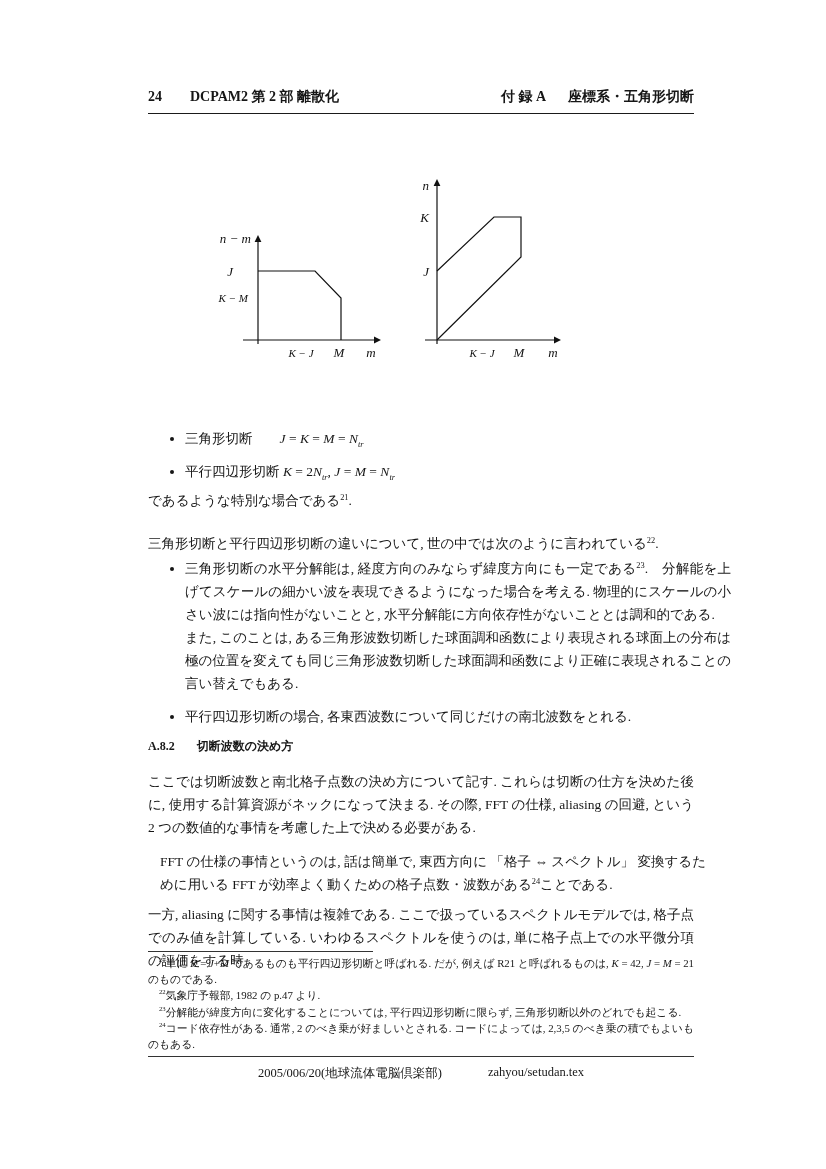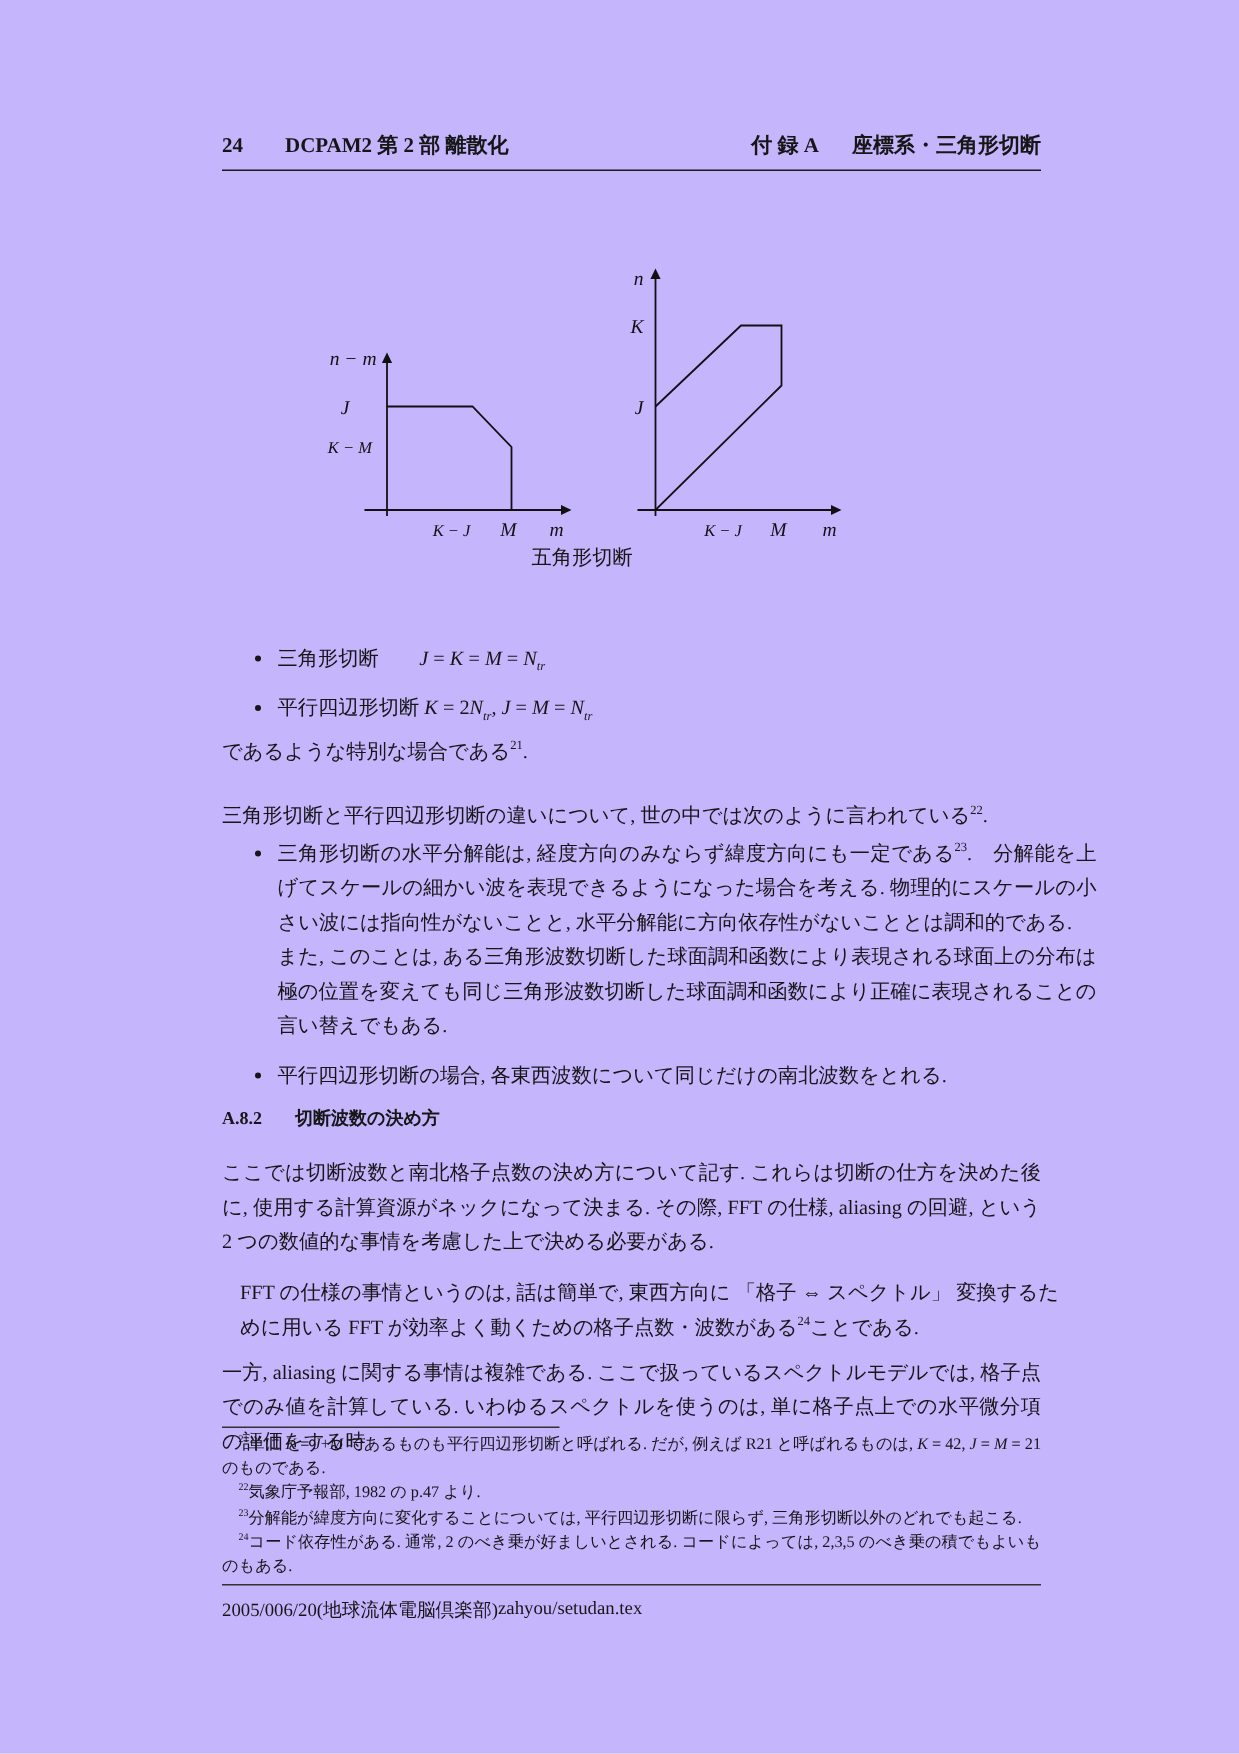--- a/index.html
+++ b/index.html
@@ -1,18 +1,18 @@
 <!DOCTYPE html>
 <html><head>
 <meta charset="utf-8">
 <style>
   html,body { margin:0; padding:0; background:#e8e8e8; }
   .page {
     position:relative; width:826px; height:1169px; margin:0 auto;
-    background:#c4b5fd; overflow:hidden;
+    background:#ffffff; overflow:hidden;
     font-family:"Liberation Serif","DejaVu Serif",serif;
     color:#161616;
   }
   
   .header {
     position:absolute; left:148px; top:88px; width:546px;
     display:flex; justify-content:space-between; align-items:baseline;
     font-weight:bold; font-size:14px;
     border-bottom:1.5px solid #1a1a1a; padding-bottom:7px;
   }
@@ -41,35 +41,36 @@
   .sec-num { font-size:12px; font-family:Liberation Serif, serif; }
   .sec-title { font-size:12px; font-family:"Liberation Sans","DejaVu Sans",sans-serif; margin-left:22px; }
   
   .fn-rule { position:absolute; left:148px; top:951px; width:225px; border-top:1px solid #333; }
   .footnotes { position:absolute; left:148px; top:955px; width:546px; font-size:10.8px; line-height:16.2px; }
   .footnotes p { margin:0; text-align:justify; text-indent:11px; }
   
   .footer {
     position:absolute; left:148px; top:1056px; width:546px;
     border-top:1px solid #333; padding-top:8px;
-    display:flex; justify-content:flex-start;
+    display:flex; justify-content:center;
     font-size:12.5px;
+    gap:46px;
   }
 </style>
 </head>
 <body>
 
 <div class="page">
 
   <div class="header">
     <div>
       <span>24</span><span class="gap-l"></span><span>DCPAM2 第 2 部 離散化</span>
     </div>
     <div>
-      <span>付 録 A</span><span class="gap-r"></span><span>座標系・三角形切断</span>
+      <span>付 録 A</span><span class="gap-r"></span><span>座標系・五角形切断</span>
     </div>
   </div>
 
   <svg class="fig-svg" width="380" height="190" viewBox="195 172 380 190" xmlns="http://www.w3.org/2000/svg">
 
     <g>
       <line x1="243" y1="340" x2="374" y2="340"></line>
       <polygon points="374,336.6 374,343.4 381,340"></polygon>
       <line x1="258" y1="344" x2="258" y2="242"></line>
       <polygon points="254.6,242 261.4,242 258,235"></polygon>
@@ -90,21 +91,20 @@
       <polyline points="437,271 494,217 521,217 521,257 437,340"></polyline>
       <text class="math" x="429" y="190" text-anchor="end">n</text>
       <text class="math" x="429" y="222" text-anchor="end">K</text>
       <text class="math" x="429" y="276" text-anchor="end">J</text>
       <text class="math math-sm" x="482" y="357" text-anchor="middle">K − J</text>
       <text class="math" x="519" y="357" text-anchor="middle">M</text>
       <text class="math" x="553" y="357" text-anchor="middle">m</text>
     </g>
   </svg>
 
-  <div class="fig-caption">五角形切断</div>
 
 
   <ul class="doc-list blk" style="top:427px;">
     <li>三角形切断　　<i>J</i> = <i>K</i> = <i>M</i> = <i>N</i><sub>tr</sub></li>
     <li>平行四辺形切断 <i>K</i> = 2<i>N</i><sub>tr</sub>, <i>J</i> = <i>M</i> = <i>N</i><sub>tr</sub></li>
   </ul>
 
   <div class="blk" style="top:489px;">であるような特別な場合である<sup>21</sup>.</div>
 
   <div class="blk" style="top:532px;">三角形切断と平行四辺形切断の違いについて, 世の中では次のように言われている<sup>22</sup>.</div>

